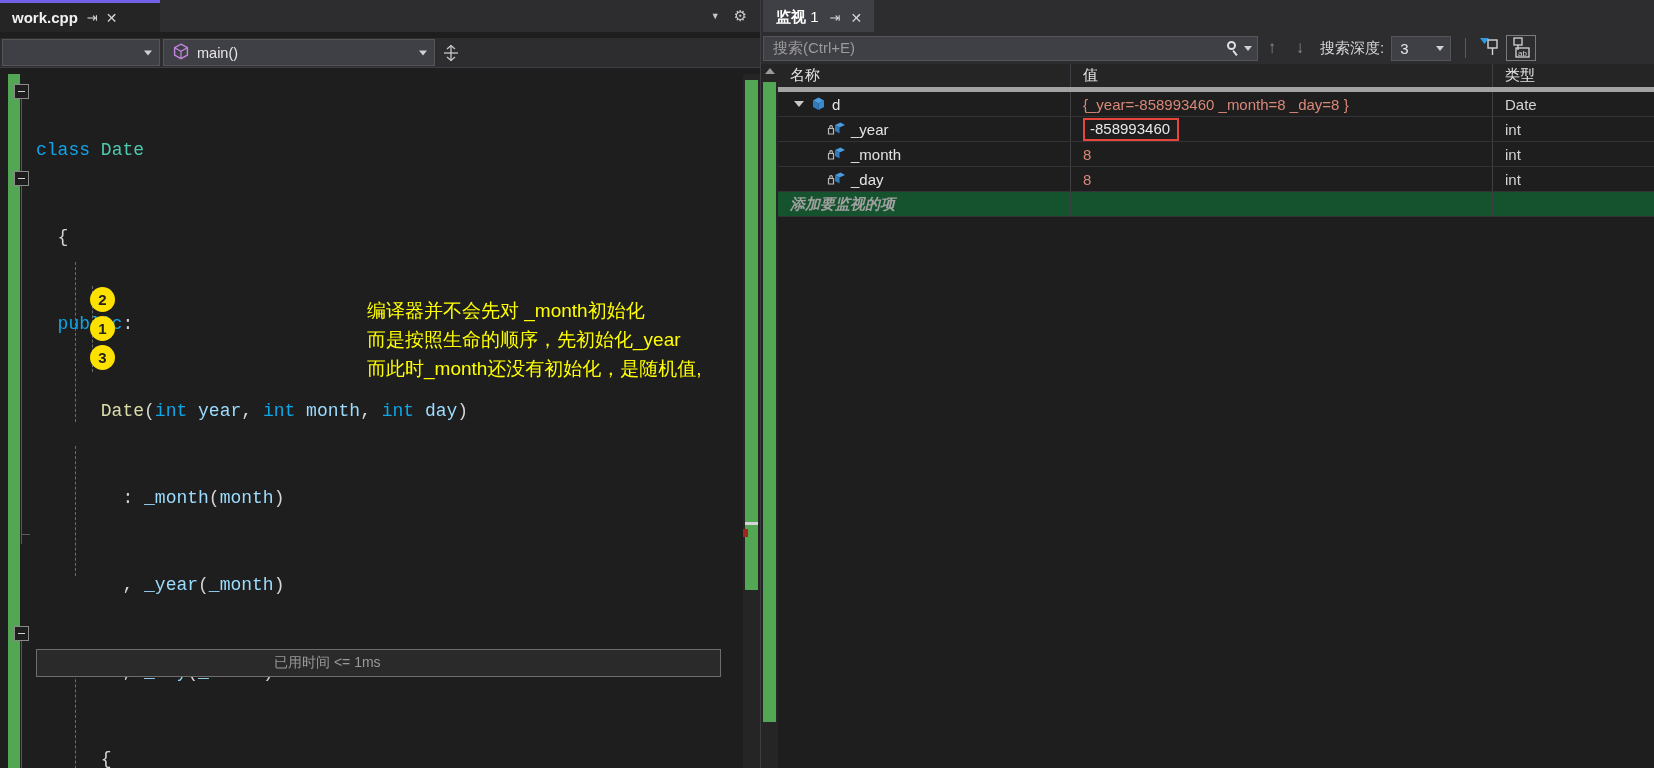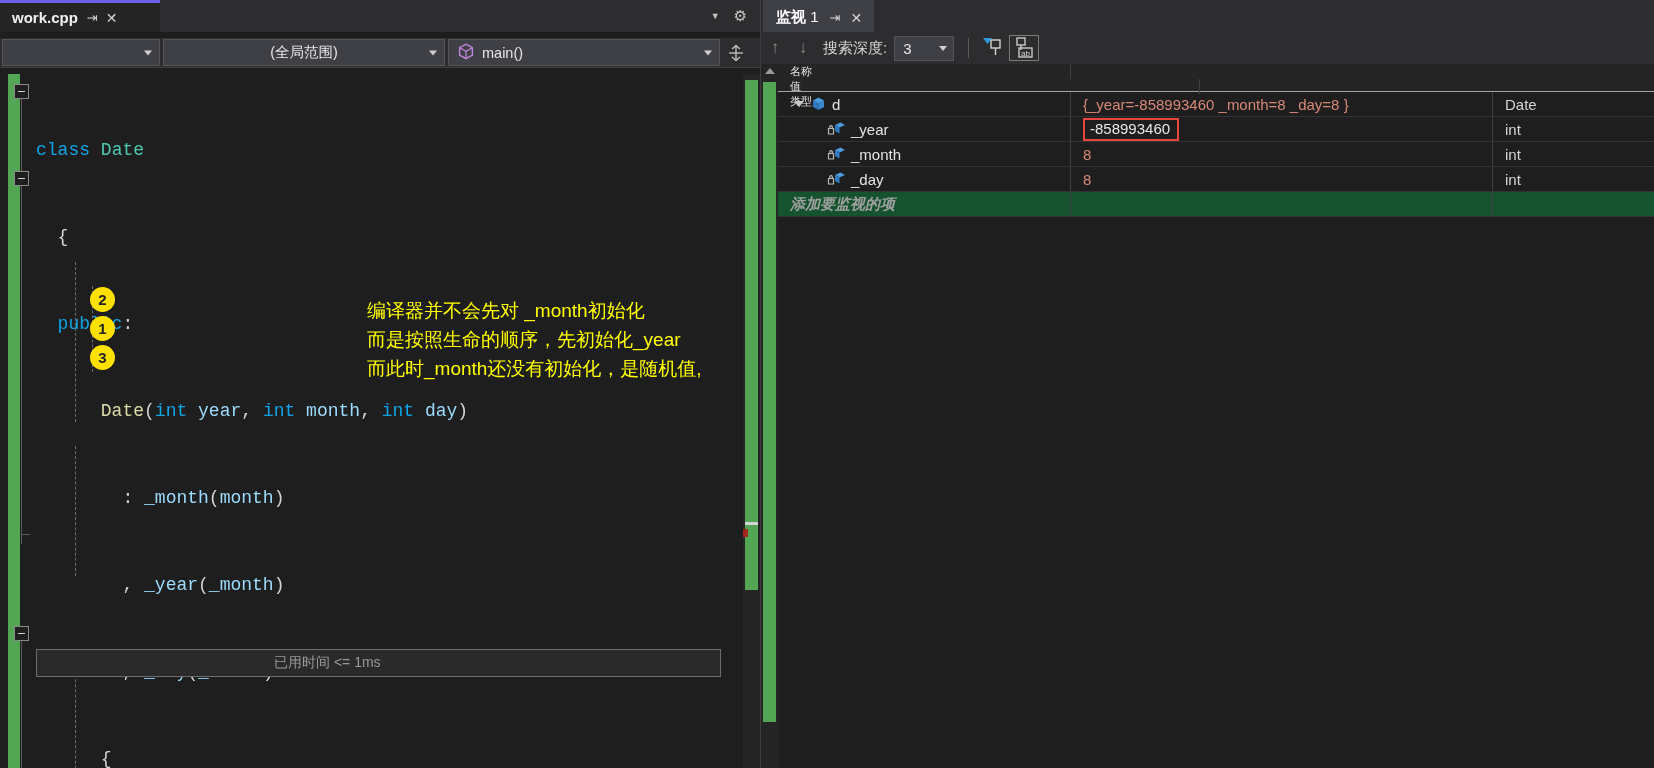--- a/index.html
+++ b/index.html
@@ -243,22 +243,22 @@
     border-bottom: 6px solid #9a9a9a;
   }
   .grid-scroll .gthumb {
     position: absolute; left: 2px; top: 18px; width: 13px; height: 640px;
     background: #53a653;
   }
   .grid { flex: 1 1 auto; }
   .grid-head {
     height: 28px; display: flex;
     background: #252526;
-    border-bottom: 1px solid #a3a3a3;
-    color: #e4e4e4; font-size: 11px; flex-direction: column;
+    border-bottom: 5px solid #a3a3a3;
+    color: #e4e4e4; font-size: 15px;
   }
   .grid-head .cell { display: flex; align-items: center; padding-left: 12px; }
   .col-name { width: 293px; border-right: 1px solid #3f3f46; }
   .col-val  { width: 422px; border-right: 1px solid #3f3f46; }
   .col-type { flex: 1 1 auto; }
   .grid-row {
     height: 25px; display: flex; align-items: stretch;
     border-bottom: 1px solid #333336;
     font-size: 15px;
   }
@@ -319,24 +319,20 @@
         <span class="caret">▼</span>
         <span class="gear">⚙</span>
       </div>
     </div>
 
     <div class="navbar">
       <div class="nav-combo proj">
         <span></span>
         <span class="combo-caret"></span>
       </div>
-      <div class="nav-combo scope">
-        <span>(全局范围)</span>
-        <span class="combo-caret"></span>
-      </div>
       <div class="nav-combo member">
         <span>
           <svg width="16" height="17" viewBox="0 0 16 17">
             <path d="M8 1.2 L14.4 4.7 L14.4 12 L8 15.6 L1.6 12 L1.6 4.7 Z" fill="none" stroke="#c586e0" stroke-width="1.4"></path>
             <path d="M1.6 4.7 L8 8.3 L14.4 4.7 M8 8.3 L8 15.6" fill="none" stroke="#c586e0" stroke-width="1.2"></path>
           </svg>
         </span>
         <span>main()</span>
         <span class="combo-caret"></span>
       </div>
@@ -421,20 +417,28 @@
       <div class="watch-tab">
         <span class="wt-title">
           <span class="wt-bold">监视</span> <span>1</span>
         </span>
         <span class="tab-icon tab-pin">⇥</span>
         <span class="tab-icon">✕</span>
       </div>
     </div>
 
     <div class="watch-toolbar">
+      <div class="search-box">
+        <span class="ph">搜索(Ctrl+E)</span>
+        <span class="magnifier">
+          <span class="lens"></span>
+            <span class="handle"></span>
+        </span>
+        <span class="mini-caret"></span>
+      </div>
       <div class="arrow-btn">↑</div>
       <div class="arrow-btn">↓</div>
       <div class="depth-label">搜索深度:</div>
       <div class="depth-combo">
         <span>3</span>
         <span class="mini-caret"></span>
       </div>
       <div class="tb-sep"></div>
       <div class="tb-icon">
         <svg width="30" height="26" viewBox="0 0 30 26">

